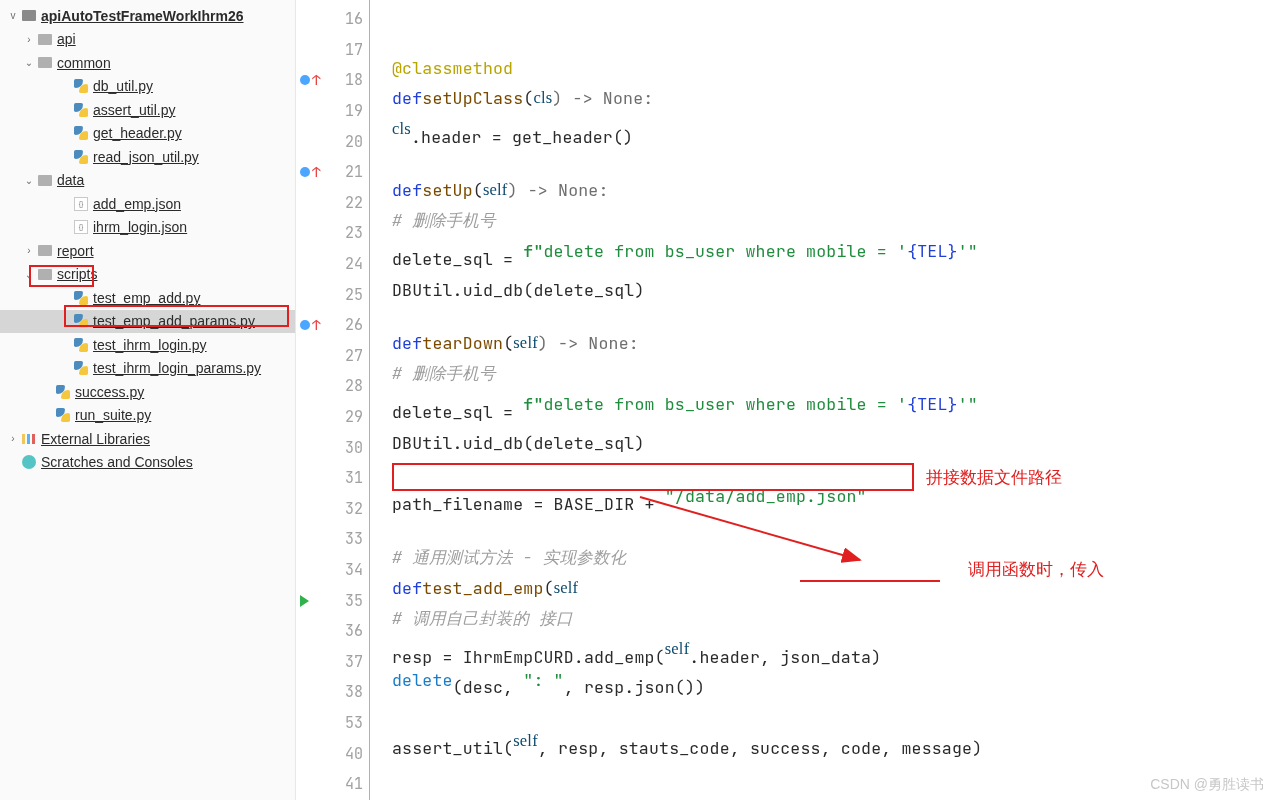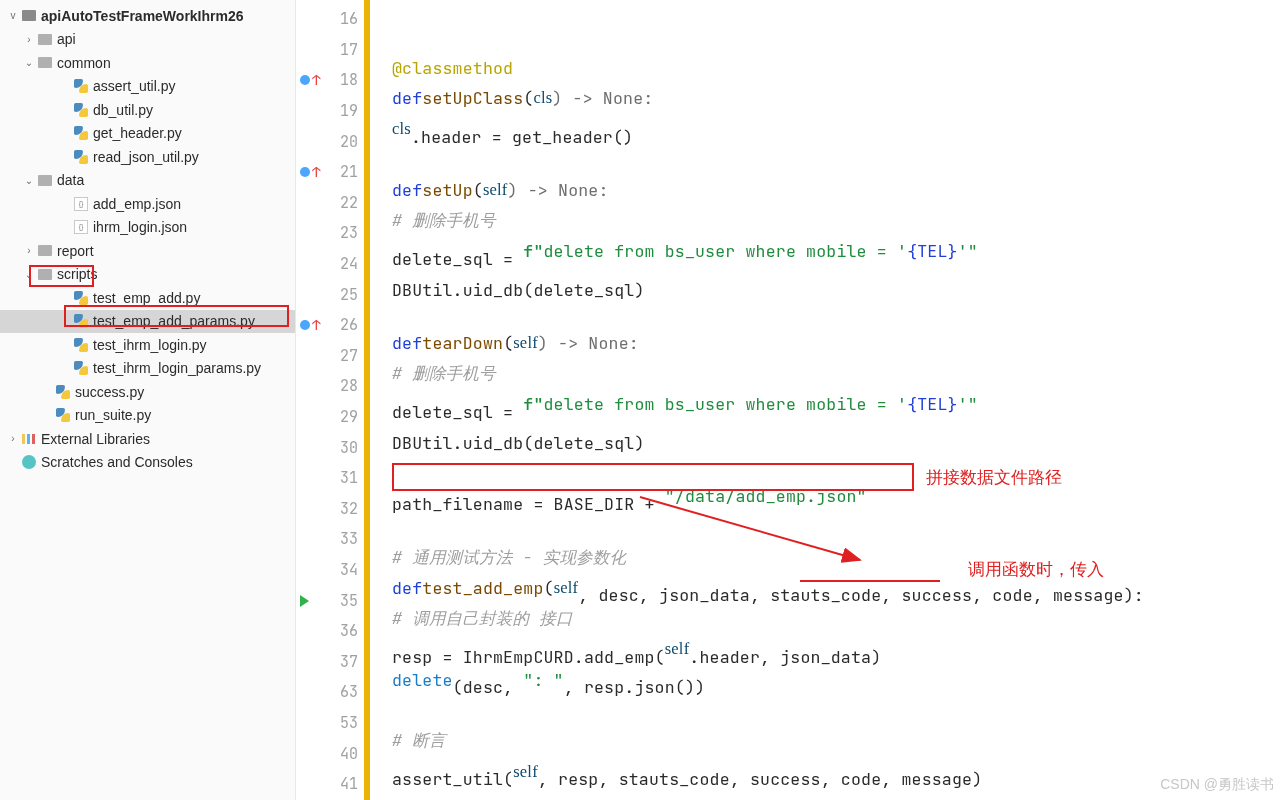--- a/index.html
+++ b/index.html
@@ -59,33 +59,33 @@
   }
   .lib-icon {
     width:14px; height:14px; display:inline-block; position:relative;
   }
   .lib-icon::before { content:""; position:absolute; left:0; top:2px; width:3px; height:10px; background:#f1c75b; }
   .lib-icon::after  { content:""; position:absolute; left:5px; top:2px; width:3px; height:10px; background:#5bb3f1; box-shadow:5px 0 0 #e06060; }
   .scratch-icon {
     width:14px; height:14px; display:inline-block; border-radius:50%;
     background:#56c4c5; position:relative;
   }
-  .tree-label { color:#2b2b2b; }
+  .tree-label { color:#2b2b2b;text-decoration:underline; }
   .tree-row b { font-weight:600; }
   .highlight-red {
     position:absolute; border:2px solid #e02020; pointer-events:none;
   }
   .hl-scripts { left:29px; top:265px; width:65px; height:22px; }
   .hl-file    { left:64px; top:305px; width:225px; height:22px; }
 
   
   .gutter {
     width: 74px;
     background:#fff;
-    border-right:6px solid #eab308;
+    border-right:1px solid #eab308;
     padding-top:4px;
   }
   .grow {
     display:flex; align-items:center; height:30.6px;
     justify-content:flex-end; padding-right:6px;
     position:relative;
   }
   .lineno { color:#a1a1a1; font-size:15px; min-width:24px; text-align:right; }
   .gmarks { position:absolute; left:4px; display:flex; gap:2px; align-items:center; }
   .dot-blue { width:10px; height:10px; border-radius:50%; background:#4aa6ff; display:inline-block; }
@@ -113,21 +113,21 @@
   .txt   { color:#2b2b2b;margin-top:15px; }
   .fn    { color:#7a4a00; }         
 
   
   .hl-path { position:absolute; border:2px solid #e02020; left:22px; top:463px; width:522px; height:28px; }
   .hl-underline { position:absolute; border-bottom:2px solid #e02020; left:430px; top:580px; width:140px; }
   .anno-red { position:absolute; color:#e02020; font-family:"PingFang SC","Microsoft YaHei",sans-serif; font-size:17px; }
   .arrow-svg { position:absolute; left:260px; top:492px; pointer-events:none; }
 
   .watermark {
-    position:absolute; right:10px; bottom:6px;
+    position:absolute; right:20px; bottom:6px;
     color:#c7c7c7; font-family:-apple-system,Arial,sans-serif; font-size:14px;
   }
 </style>
 </head>
 <body>
 
 <div class="sidebar" style="position:relative">
   <div class="tree-row">
     <span class="indent" style="width:6px"></span>
     <span class="expander">v</span>
@@ -152,29 +152,29 @@
           <span class="folder-icon"></span>
         </span>
         <span class="tree-label">common</span>
       </div>
       <div class="tree-row">
         <span class="indent" style="width: 58px;"></span>
         <span class="expander"></span>
         <span class="ico">
           <span class="py-icon"></span>
         </span>
+        <span class="tree-label">db_util.py</span>
+      </div>
+      <div class="tree-row">
+        <span class="indent" style="width: 58px;"></span>
+        <span class="expander"></span>
+        <span class="ico">
+          <span class="py-icon"></span>
+        </span>
         <span class="tree-label">assert_util.py</span>
-      </div>
-      <div class="tree-row">
-        <span class="indent" style="width: 58px;"></span>
-        <span class="expander"></span>
-        <span class="ico">
-          <span class="py-icon"></span>
-        </span>
-        <span class="tree-label">db_util.py</span>
       </div>
       <div class="tree-row">
         <span class="indent" style="width: 58px;"></span>
         <span class="expander"></span>
         <span class="ico">
           <span class="py-icon"></span>
         </span>
         <span class="tree-label">get_header.py</span>
       </div>
       <div class="tree-row">
@@ -390,21 +390,21 @@
     <div class="grow">
       <span class="gmarks"></span>
       <span class="lineno">36</span>
     </div>
     <div class="grow">
       <span class="gmarks"></span>
       <span class="lineno">37</span>
     </div>
     <div class="grow">
       <span class="gmarks"></span>
-      <span class="lineno">63</span>
+      <span class="lineno">38</span>
     </div>
     <div class="grow">
       <span class="gmarks"></span>
       <span class="lineno">53</span>
     </div>
     <div class="grow">
       <span class="gmarks"></span>
       <span class="lineno">40</span>
     </div>
     <div class="grow">
@@ -425,26 +425,25 @@
   <div class="crow">        <span class="txt">DBUtil.uid_db(delete_sql)</span></div>
   <div class="crow"></div>
   <div class="crow">    <span class="kw">def</span> <span class="fn">tearDown</span>(<span class="selfc">self</span><span class="retc">) -&gt; None:</span></div>
   <div class="crow">        <span class="com"># 删除手机号</span></div>
   <div class="crow">        <span class="txt">delete_sql = </span><span class="fstr">f"</span><span class="strg">delete from bs_user where mobile = '</span><span class="interp">{TEL}</span><span class="strg">'"</span></div>
   <div class="crow">        <span class="txt">DBUtil.uid_db(delete_sql)</span></div>
   <div class="crow"></div>
   <div class="crow">    <span class="txt">path_filename = BASE_DIR + </span><span class="strg">"/data/add_emp.json"</span></div>
   <div class="crow"></div>
   <div class="crow">    <span class="com"># 通用测试方法 - 实现参数化</span></div>
-  <div class="crow">    <span class="kw">def</span> <span class="fn">test_add_emp</span>(<span class="selfc">self</span><span class="txt">, desc, json_data, stauts_code, success, code, message):</span></div>
+  <div class="crow">    <span class="kw">def</span> <span class="fn">test_add_emp</span>(<span class="selfc">self</span></div>
   <div class="crow">        <span class="com"># 调用自己封装的 接口</span></div>
   <div class="crow">        <span class="txt">resp = IhrmEmpCURD.add_emp(</span><span class="selfc">self</span><span class="txt">.header, json_data)</span></div>
   <div class="crow">        <span class="builtin">delete</span><span class="txt">(desc, </span><span class="strg">": "</span><span class="txt">, resp.json())</span></div>
   <div class="crow"></div>
-  <div class="crow">        <span class="com"># 断言</span></div>
   <div class="crow">        <span class="txt">assert_util(</span><span class="selfc">self</span><span class="txt">, resp, stauts_code, success, code, message)</span></div>
 
   <div class="hl-path"></div>
   <div class="anno-red" style="left:556px; top:466px;">拼接数据文件路径</div>
   <svg class="arrow-svg" width="260" height="80">
     <defs>
         <marker id="ah" markerWidth="10" markerHeight="8" refX="9" refY="4" orient="auto">
       <path d="M0,0 L10,4 L0,8 Z" fill="#e02020"></path>
         </marker>
       </defs>

